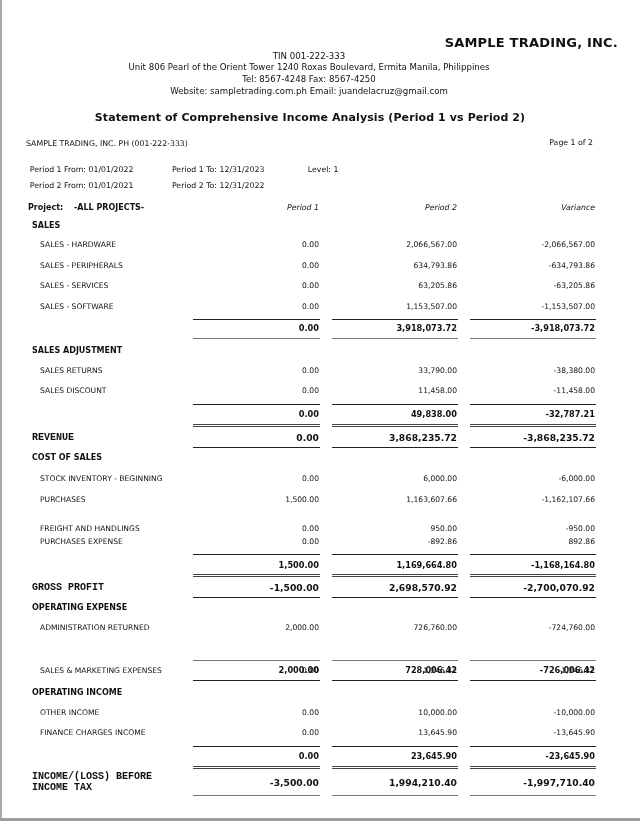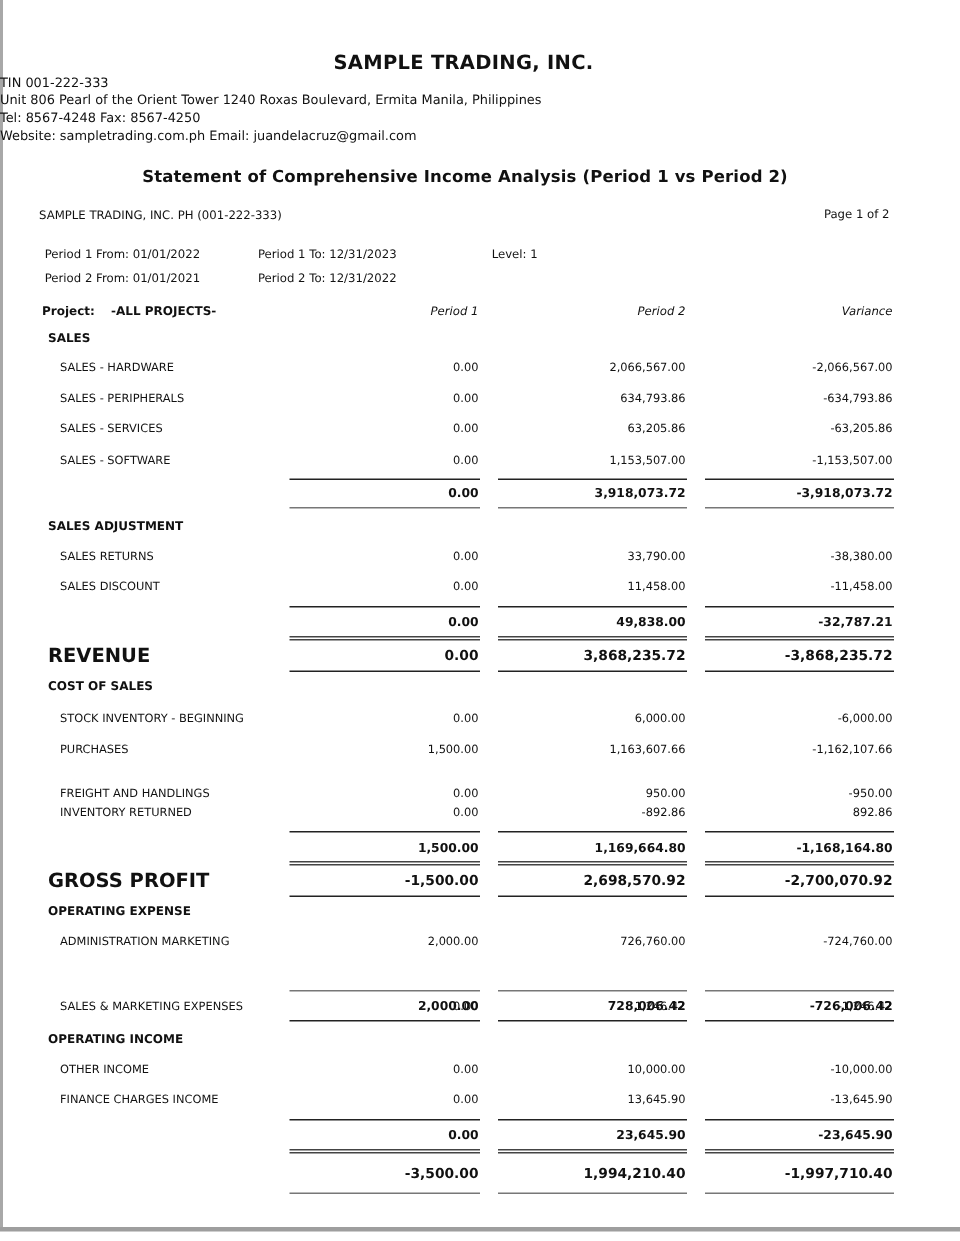--- a/index.html
+++ b/index.html
@@ -3,58 +3,58 @@
   <meta charset="utf-8">
   <style>
     html, body { margin: 0; padding: 0; background: #ffffff; }
     body {
       width: 640px; height: 827px; position: relative; overflow: hidden;
       font-family: "DejaVu Sans", sans-serif; color: #111;
     }
     .page-left-border { position: absolute; left: 0; top: 0; width: 2px; height: 818px; background: #a8a8a8; }
     .page-bottom-border { position: absolute; left: 0; top: 818px; width: 640px; height: 3px; background: #9e9e9e; }
 
-    .company-name { position: absolute; top: 35px; left: 0; width: 618px; text-align: center; font-weight: bold; font-size: 13px; letter-spacing: 0.2px; }
-    .company-line { position: absolute; left: 0; width: 618px; text-align: left; font-size: 8.6px; }
+    .company-name { position: absolute; top: 35px; left: 0; width: 618px; text-align: right; font-weight: bold; font-size: 13px; letter-spacing: 0.2px; }
+    .company-line { position: absolute; left: 0; width: 618px; text-align: center; font-size: 8.6px; }
     .tin { top: 51px; }
     .address { top: 62px; }
     .phone { top: 74px; }
     .web { top: 86px; }
 
     .report-title { position: absolute; top: 111px; left: 0; width: 620px; text-align: center; font-weight: bold; font-size: 11px; letter-spacing: 0.1px; }
 
     .company-ref { position: absolute; top: 139px; left: 26px; font-size: 7.8px; }
     .page-num { position: absolute; top: 138px; right: 47px; font-size: 7.8px; }
 
     .meta { position: absolute; font-size: 7.8px; }
     .meta .lbl { display: inline-block; text-align: right; }
     .p1from { top: 165px; left: 28px; }
     .p2from { top: 181px; left: 28px; }
     .p1to { top: 165px; left: 169px; }
     .p2to { top: 181px; left: 169px; }
-    .level { top: 165px; left: 299px; margin-left: 20px; }
+    .level { top: 165px; left: 299px; }
 
     .project-lbl { position: absolute; top: 203px; left: 28px; font-size: 8px; font-weight: bold; }
     .project-val { position: absolute; top: 203px; left: 74px; font-size: 8px; font-weight: bold; }
     .col-head { position: absolute; top: 203px; font-size: 7.8px; text-align: right; font-style: italic; }
     .col-p1 { left: 190px; width: 129px; }
     .col-p2 { left: 320px; width: 137px; }
     .col-var { left: 460px; width: 135px; }
 
     .row { position: absolute; left: 0; width: 640px; height: 14px; font-size: 7.6px; }
     .row .label { position: absolute; left: 40px; top: 0; }
     .row .v { position: absolute; top: 0; text-align: right; }
     .row .v1 { left: 190px; width: 129px; }
     .row .v2 { left: 320px; width: 137px; }
     .row .v3 { left: 460px; width: 135px; }
 
     .section { position: absolute; left: 32px; font-size: 8px; font-weight: bold; }
     .total .v { font-weight: bold; font-size: 8.2px; }
     .grand { font-size: 9.2px; }
-    .grand .label { left: 32px; font-weight: bold; font-size: 13px; line-height: 11px; }
+    .grand .label { left: 32px; font-weight: bold; font-size: 10px; line-height: 11px; font-family: Liberation Mono, monospace; }
     .grand .v { font-weight: bold; font-size: 9.2px; }
 
     .rule { position: absolute; height: 1px; background: #222; }
     .rule.grey { background: #777; }
     .r1 { left: 193px; width: 127px; }
     .r2 { left: 332px; width: 126px; }
     .r3 { left: 470px; width: 126px; }
     .dbl { height: 3px; background: transparent; border-top: 1px solid #444; border-bottom: 1px solid #444; box-sizing: border-box; }
   </style>
 </head>
@@ -170,21 +170,21 @@
     <span class="v v2">1,163,607.66</span>
     <span class="v v3">-1,162,107.66</span>
   </div>
 <div class="row" style="top:524px">
     <span class="label">FREIGHT AND HANDLINGS</span>
     <span class="v v1">0.00</span>
     <span class="v v2">950.00</span>
     <span class="v v3">-950.00</span>
   </div>
 <div class="row" style="top:537px">
-    <span class="label">INVENTORY RETURNED</span>
+    <span class="label">PURCHASES EXPENSE</span>
     <span class="v v1">0.00</span>
     <span class="v v2">-892.86</span>
     <span class="v v3">892.86</span>
   </div>
 <div class="rule r1" style="top:554px"></div>
 <div class="rule r2" style="top:554px"></div>
 <div class="rule r3" style="top:554px"></div>
 <div class="row total" style="top:560px">
     <span class="v v1">1,500.00</span>
     <span class="v v2">1,169,664.80</span>
@@ -199,21 +199,21 @@
     <span class="v v1">-1,500.00</span>
     <span class="v v2">2,698,570.92</span>
     <span class="v v3">-2,700,070.92</span>
   </div>
 <div class="rule r1" style="top:597px"></div>
 <div class="rule r2" style="top:597px"></div>
 <div class="rule r3" style="top:597px"></div>
 
 <div class="section" style="top:603px">OPERATING EXPENSE</div>
 <div class="row" style="top:623px">
-    <span class="label">ADMINISTRATION MARKETING</span>
+    <span class="label">ADMINISTRATION RETURNED</span>
     <span class="v v1">2,000.00</span>
     <span class="v v2">726,760.00</span>
     <span class="v v3">-724,760.00</span>
   </div>
 <div class="row" style="top:666px">
     <span class="label">SALES &amp; MARKETING EXPENSES</span>
     <span class="v v1">0.00</span>
     <span class="v v2">1,246.42</span>
     <span class="v v3">-1,246.42</span>
   </div>
@@ -248,19 +248,20 @@
 <div class="row total" style="top:751px">
     <span class="v v1">0.00</span>
     <span class="v v2">23,645.90</span>
     <span class="v v3">-23,645.90</span>
   </div>
 <div class="rule r1 dbl" style="top:766px"></div>
 <div class="rule r2 dbl" style="top:766px"></div>
 <div class="rule r3 dbl" style="top:766px"></div>
 
 <div class="row grand" style="top:771px; height:24px">
+  <span class="label"><span>INCOME/(LOSS) BEFORE</span><br><span>INCOME TAX</span></span>
   <span class="v v1" style="top:6px">-3,500.00</span>
   <span class="v v2" style="top:6px">1,994,210.40</span>
   <span class="v v3" style="top:6px">-1,997,710.40</span>
 </div>
 <div class="rule r1 grey" style="top:795px"></div>
 <div class="rule r2 grey" style="top:795px"></div>
 <div class="rule r3 grey" style="top:795px"></div>
 
 </body></html>

